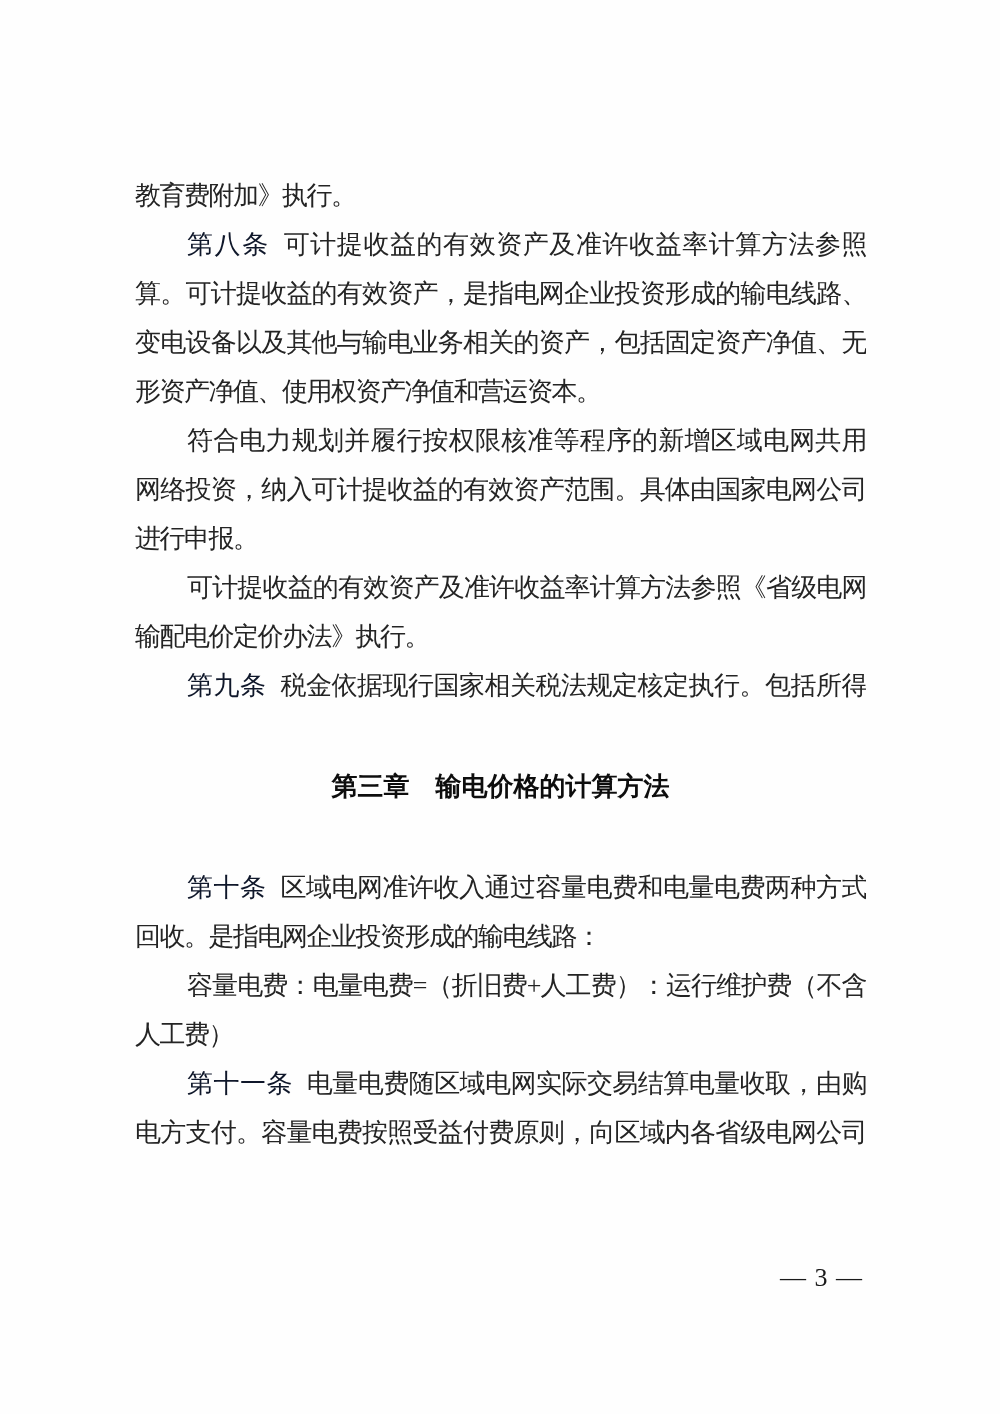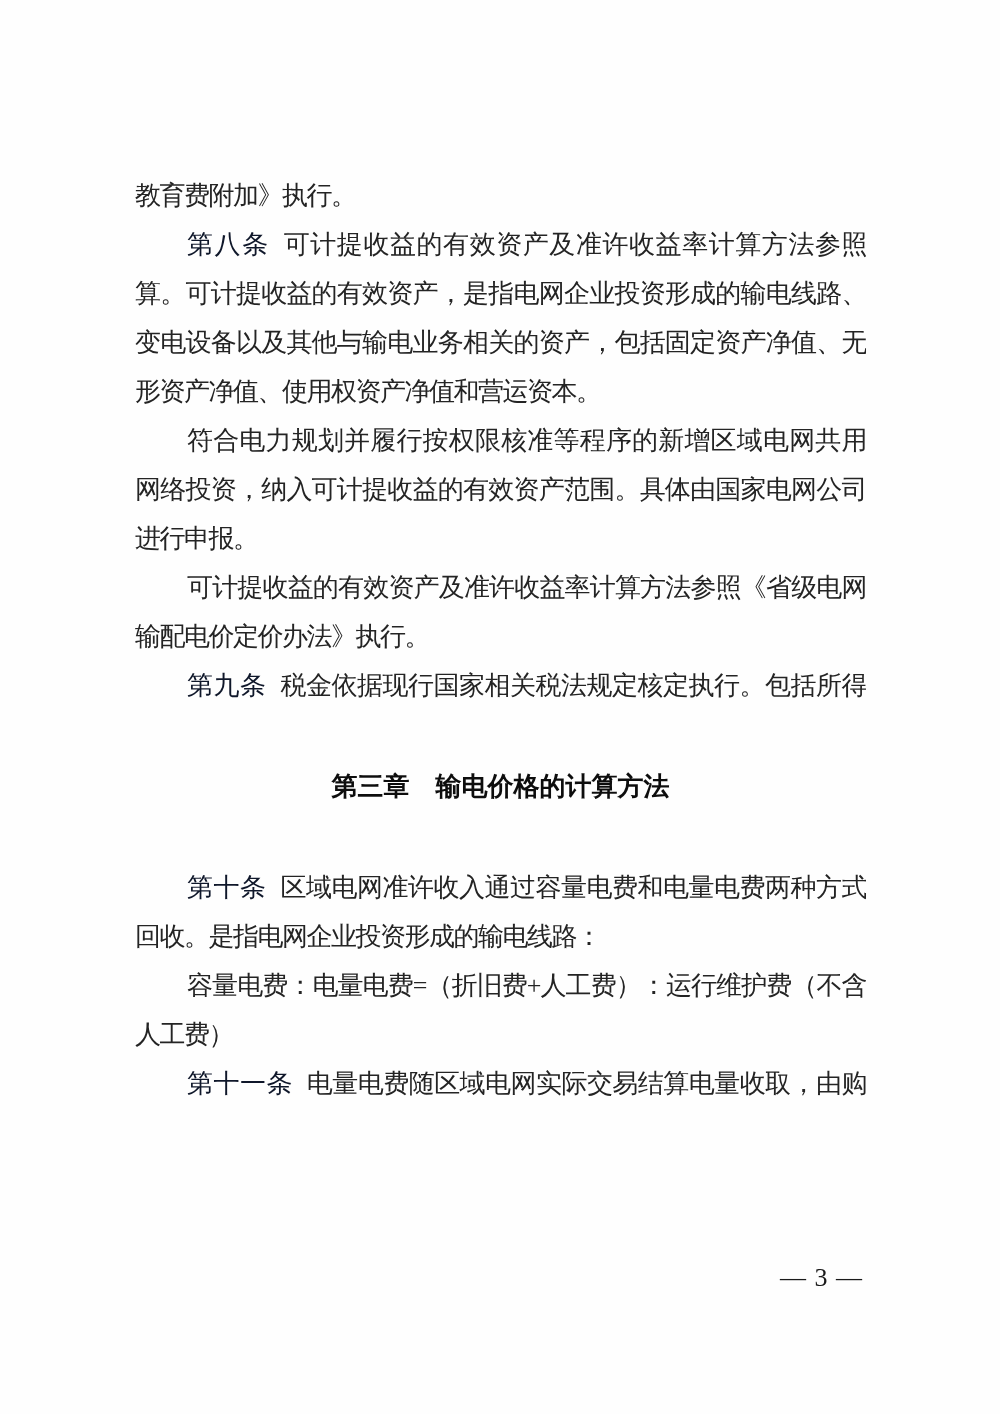--- a/index.html
+++ b/index.html
@@ -93,17 +93,18 @@
 
     <h2 class="chapter">第三章　输电价格的计算方法</h2>
 
     <div class="line indent"><b class="lead">第十条</b><span>区域电网准许收入通过容量电费和电量电费两种方式</span></div>
     <div class="line end">回收。是指电网企业投资形成的输电线路：</div>
 
     <div class="line indent">容量电费：电量电费=（折旧费+人工费）：运行维护费（不含</div>
     <div class="line end">人工费）</div>
 
     <div class="line indent"><b class="lead">第十一条</b><span>电量电费随区域电网实际交易结算电量收取，由购</span></div>
+    <div class="line">电方支付。容量电费按照受益付费原则，向区域内各省级电网公司</div>
 
   </main>
 
   <div class="page-number">— 3 —</div>
 </div>
 
 </body></html>

